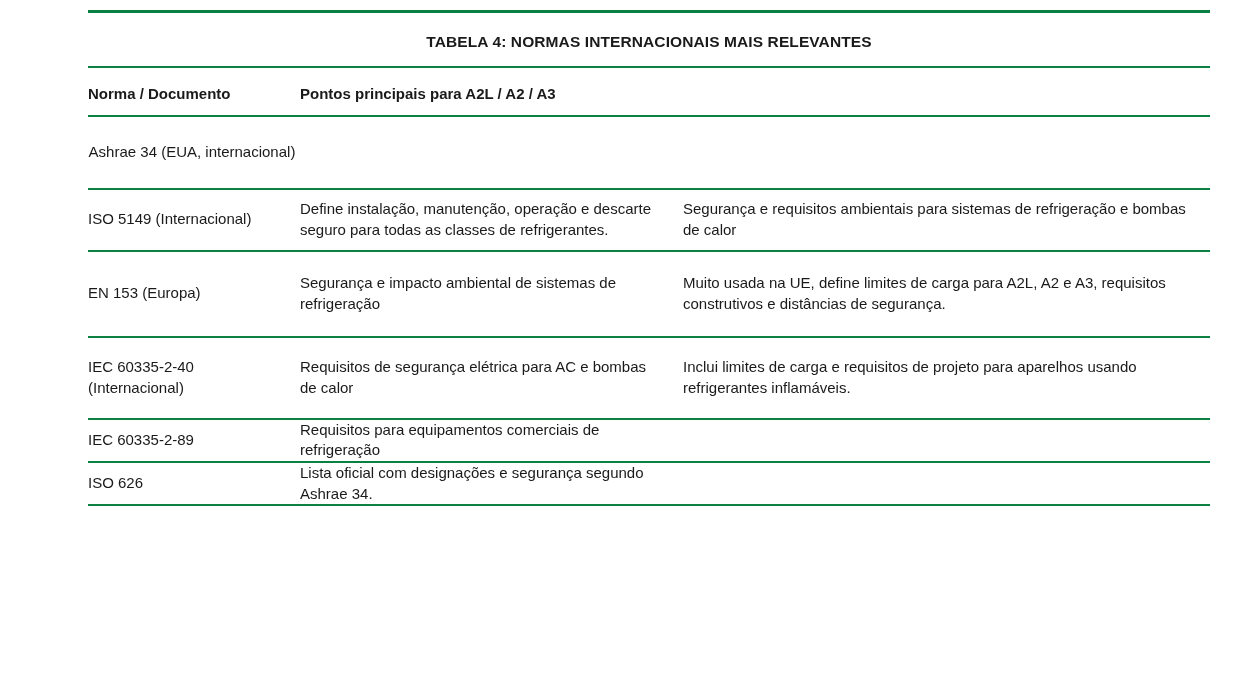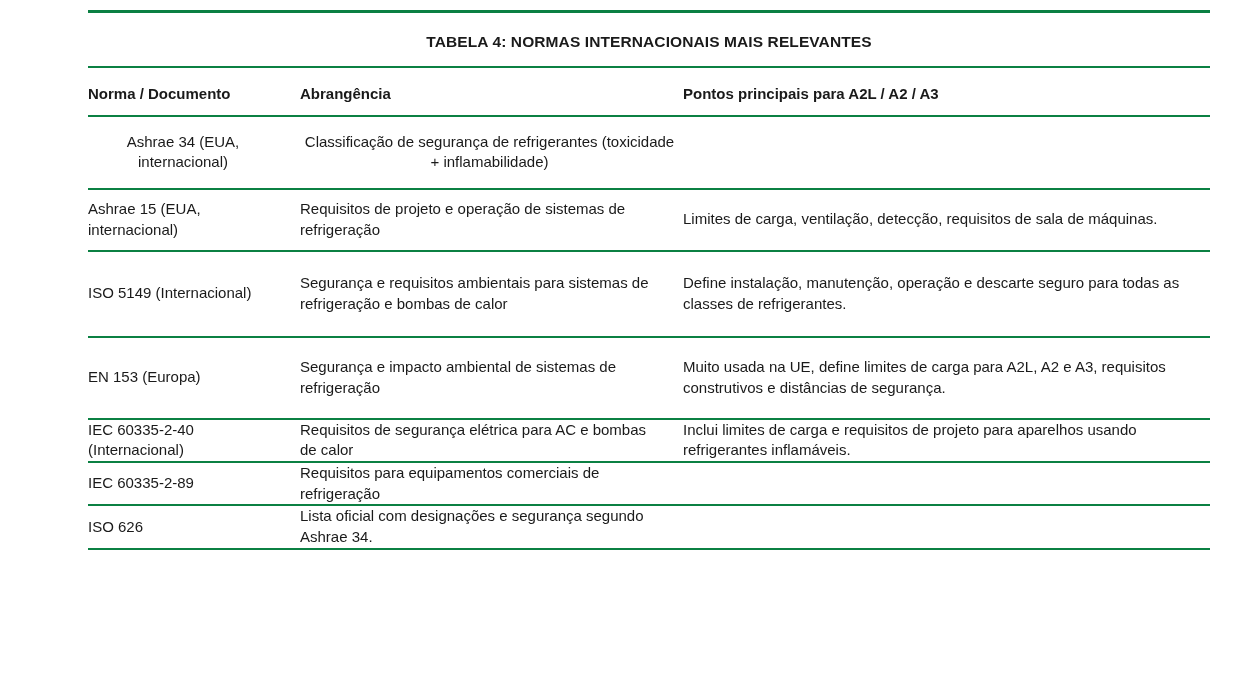--- a/index.html
+++ b/index.html
@@ -79,39 +79,32 @@
   <div class="table-wrap">
 
     <div class="top-rule"></div>
 
     <div class="title-block">
       <h1>TABELA 4: NORMAS INTERNACIONAIS MAIS RELEVANTES</h1>
     </div>
 
     <div class="grid-row header-row">
       <div class="cell">Norma / Documento</div>
-      <div class="cell">Abrangência</div>
       <div class="cell">Pontos principais para A2L / A2 / A3</div>
     </div>
 
     <div class="grid-row body-row">
       <div class="cell">Ashrae 34 (EUA, internacional)</div>
-      <div class="cell">Classificação de segurança de refrigerantes (toxicidade + inflamabilidade)</div>
     </div>
 
-    <div class="grid-row body-row">
-      <div class="cell">Ashrae 15 (EUA, internacional)</div>
-      <div class="cell">Requisitos de projeto e operação de sistemas de refrigeração</div>
-      <div class="cell">Limites de carga, ventilação, detecção, requisitos de sala de máquinas.</div>
-    </div>
 
     <div class="grid-row body-row">
       <div class="cell">ISO 5149 (Internacional)</div>
+      <div class="cell">Define instalação, manutenção, operação e descarte seguro para todas as classes de refrigerantes.</div>
       <div class="cell">Segurança e requisitos ambientais para sistemas de refrigeração e bombas de calor</div>
-      <div class="cell">Define instalação, manutenção, operação e descarte seguro para todas as classes de refrigerantes.</div>
     </div>
 
     <div class="grid-row body-row">
       <div class="cell">EN 153 (Europa)</div>
       <div class="cell">Segurança e impacto ambiental de sistemas de refrigeração</div>
       <div class="cell">Muito usada na UE, define limites de carga para A2L, A2 e A3, requisitos construtivos e distâncias de segurança.</div>
     </div>
 
     <div class="grid-row body-row">
       <div class="cell">IEC 60335-2-40 (Internacional)</div>

